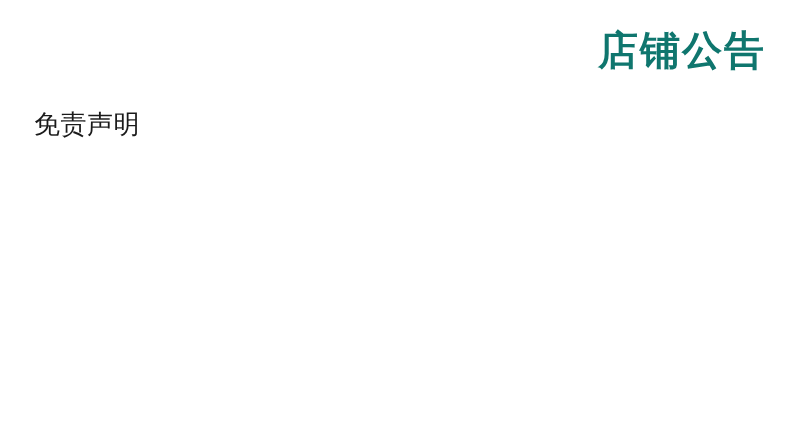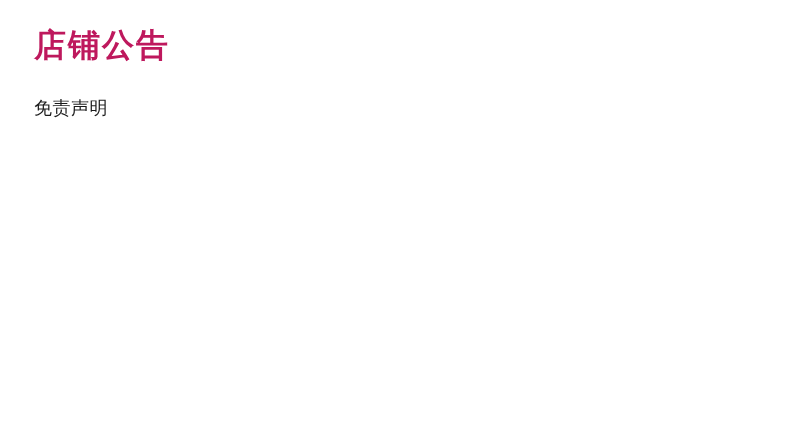--- a/index.html
+++ b/index.html
@@ -15,42 +15,42 @@
     overflow: hidden;
   }
   .page {
     width: 800px;
     height: 446px;
     box-sizing: border-box;
     padding: 18px 34px 10px 34px;
     position: relative;
   }
   .notice-title {
-    text-align: left;
-    font-size: 32px;
+    text-align: right;
+    font-size: 40px;
     font-weight: bold;
     letter-spacing: 2px;
-    color: #be185d;
+    color: #0f766e;
     margin: 8px 0 14px 0;
     line-height: 1.2;
   }
   .body-text {
     font-size: 21px;
     line-height: 1.62;
     color: #1a1a1a;
     text-align: justify;
     text-justify: inter-ideograph;
     letter-spacing: 0.5px;
     margin: 0;
   }
   .section-gap {
     height: 16px;
   }
   .disclaimer-heading {
-    font-size: 18px;
+    font-size: 26px;
     line-height: 1.6;
     color: #1a1a1a;
     margin: 0 0 2px 0;
     letter-spacing: 0.5px;
   }
 </style>
 </head>
 <body>
 
 <div class="page">

